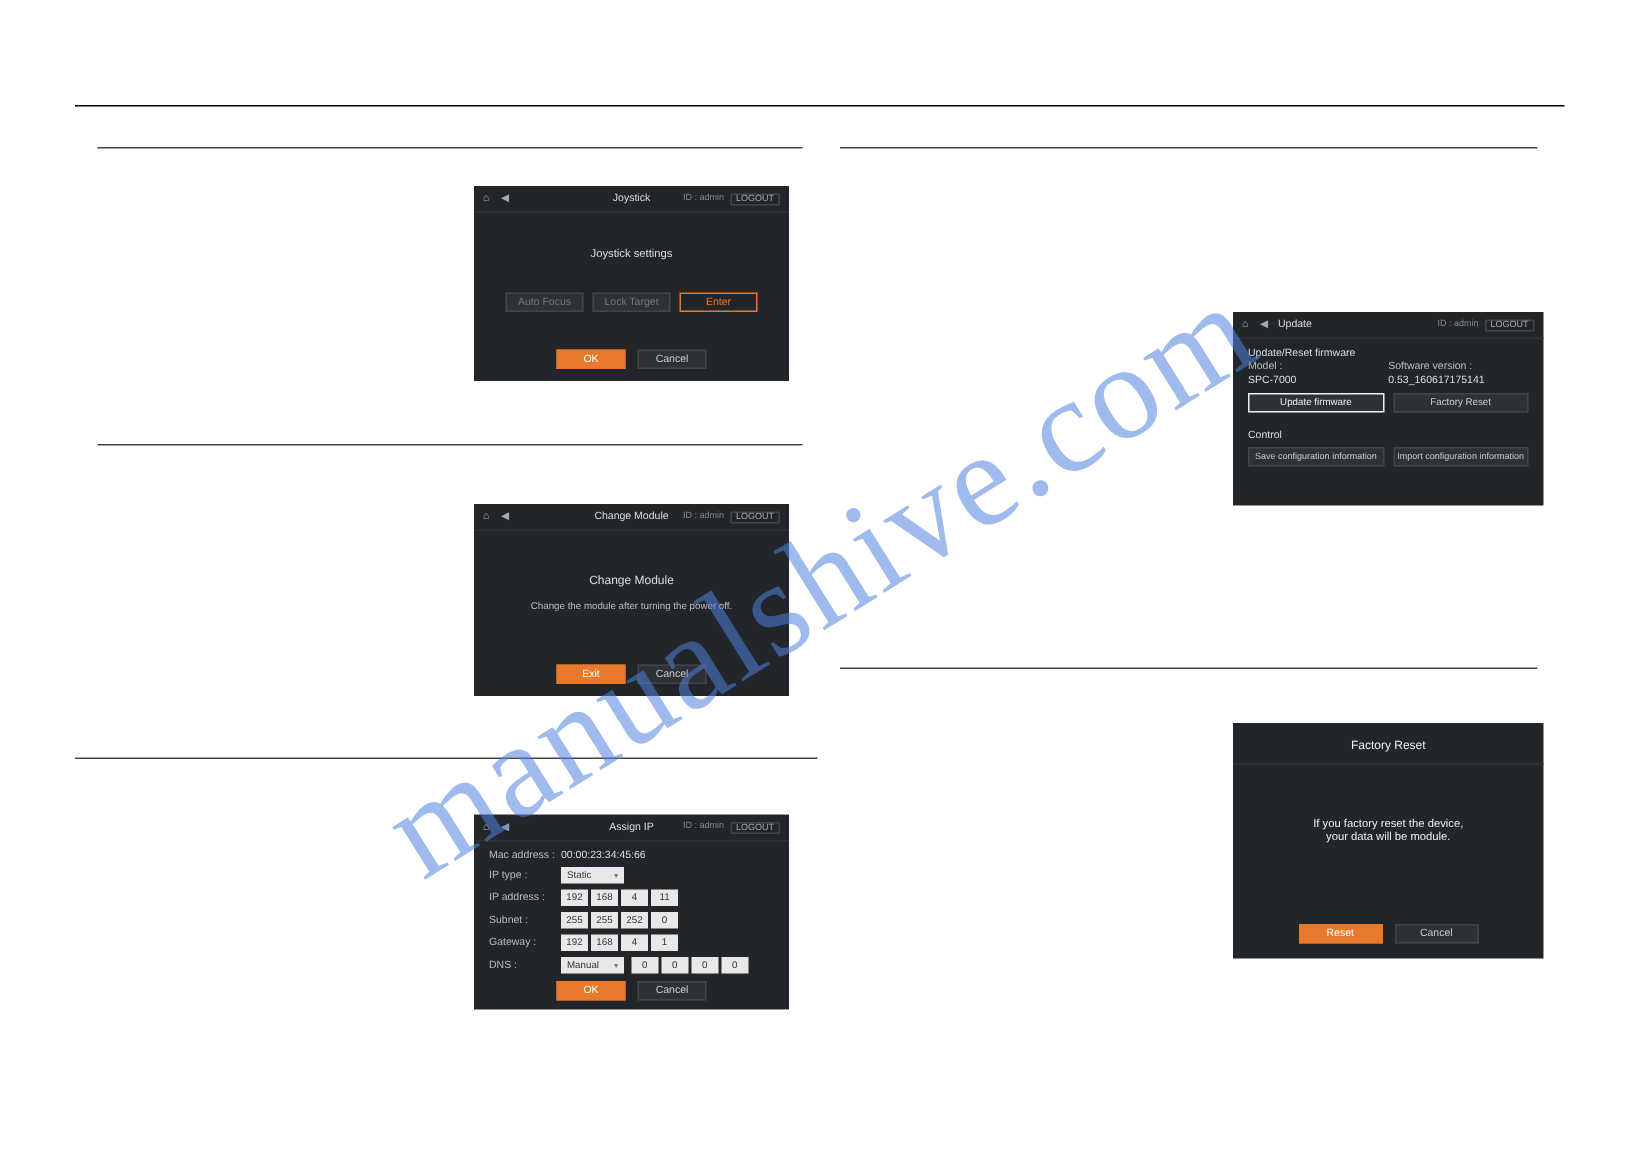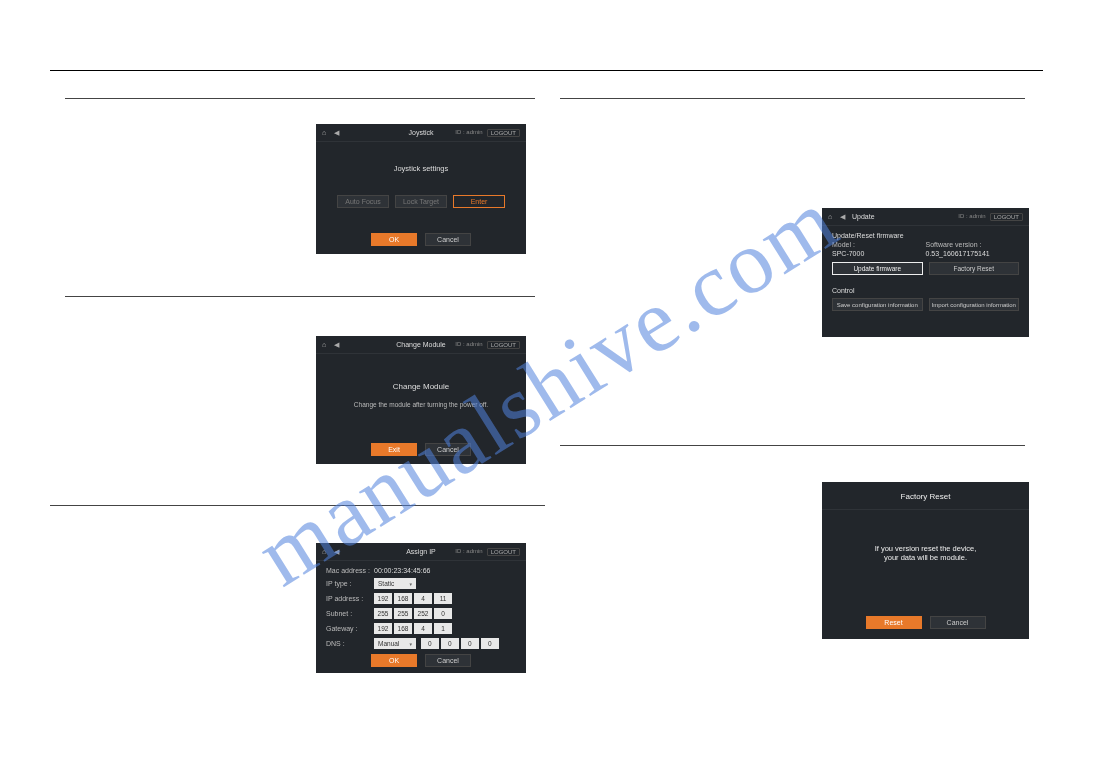--- a/index.html
+++ b/index.html
@@ -162,21 +162,21 @@
       <div style="display:flex;gap:6px;margin-top:4px;">
         <span class="btn" style="flex:1;font-size:6px;">Save configuration information</span>
         <span class="btn" style="flex:1;font-size:6px;">Import configuration information</span>
       </div>
     </div>
   </div>
 
   <div class="panel" style="left:822px;top:482px;width:207px;height:157px;">
     <div style="text-align:center;padding-top:10px;font-size:8px;color:#eee;border-bottom:1px solid #2f3338;padding-bottom:8px;">Factory Reset</div>
     <div style="text-align:center;margin-top:34px;font-size:7.5px;color:#eee;">
-      <div>If you version reset the device,</div>
+      <div>If you factory reset the device,</div>
       <div>your data will be module.</div>
     </div>
     <div class="row-center" style="position:absolute;bottom:10px;left:0;right:0;gap:8px;">
       <span class="btn primary" style="width:56px;">Reset</span>
       <span class="btn" style="width:56px;">Cancel</span>
     </div>
   </div>
 
   <div class="wm">manualshive.com</div>
 </div>

